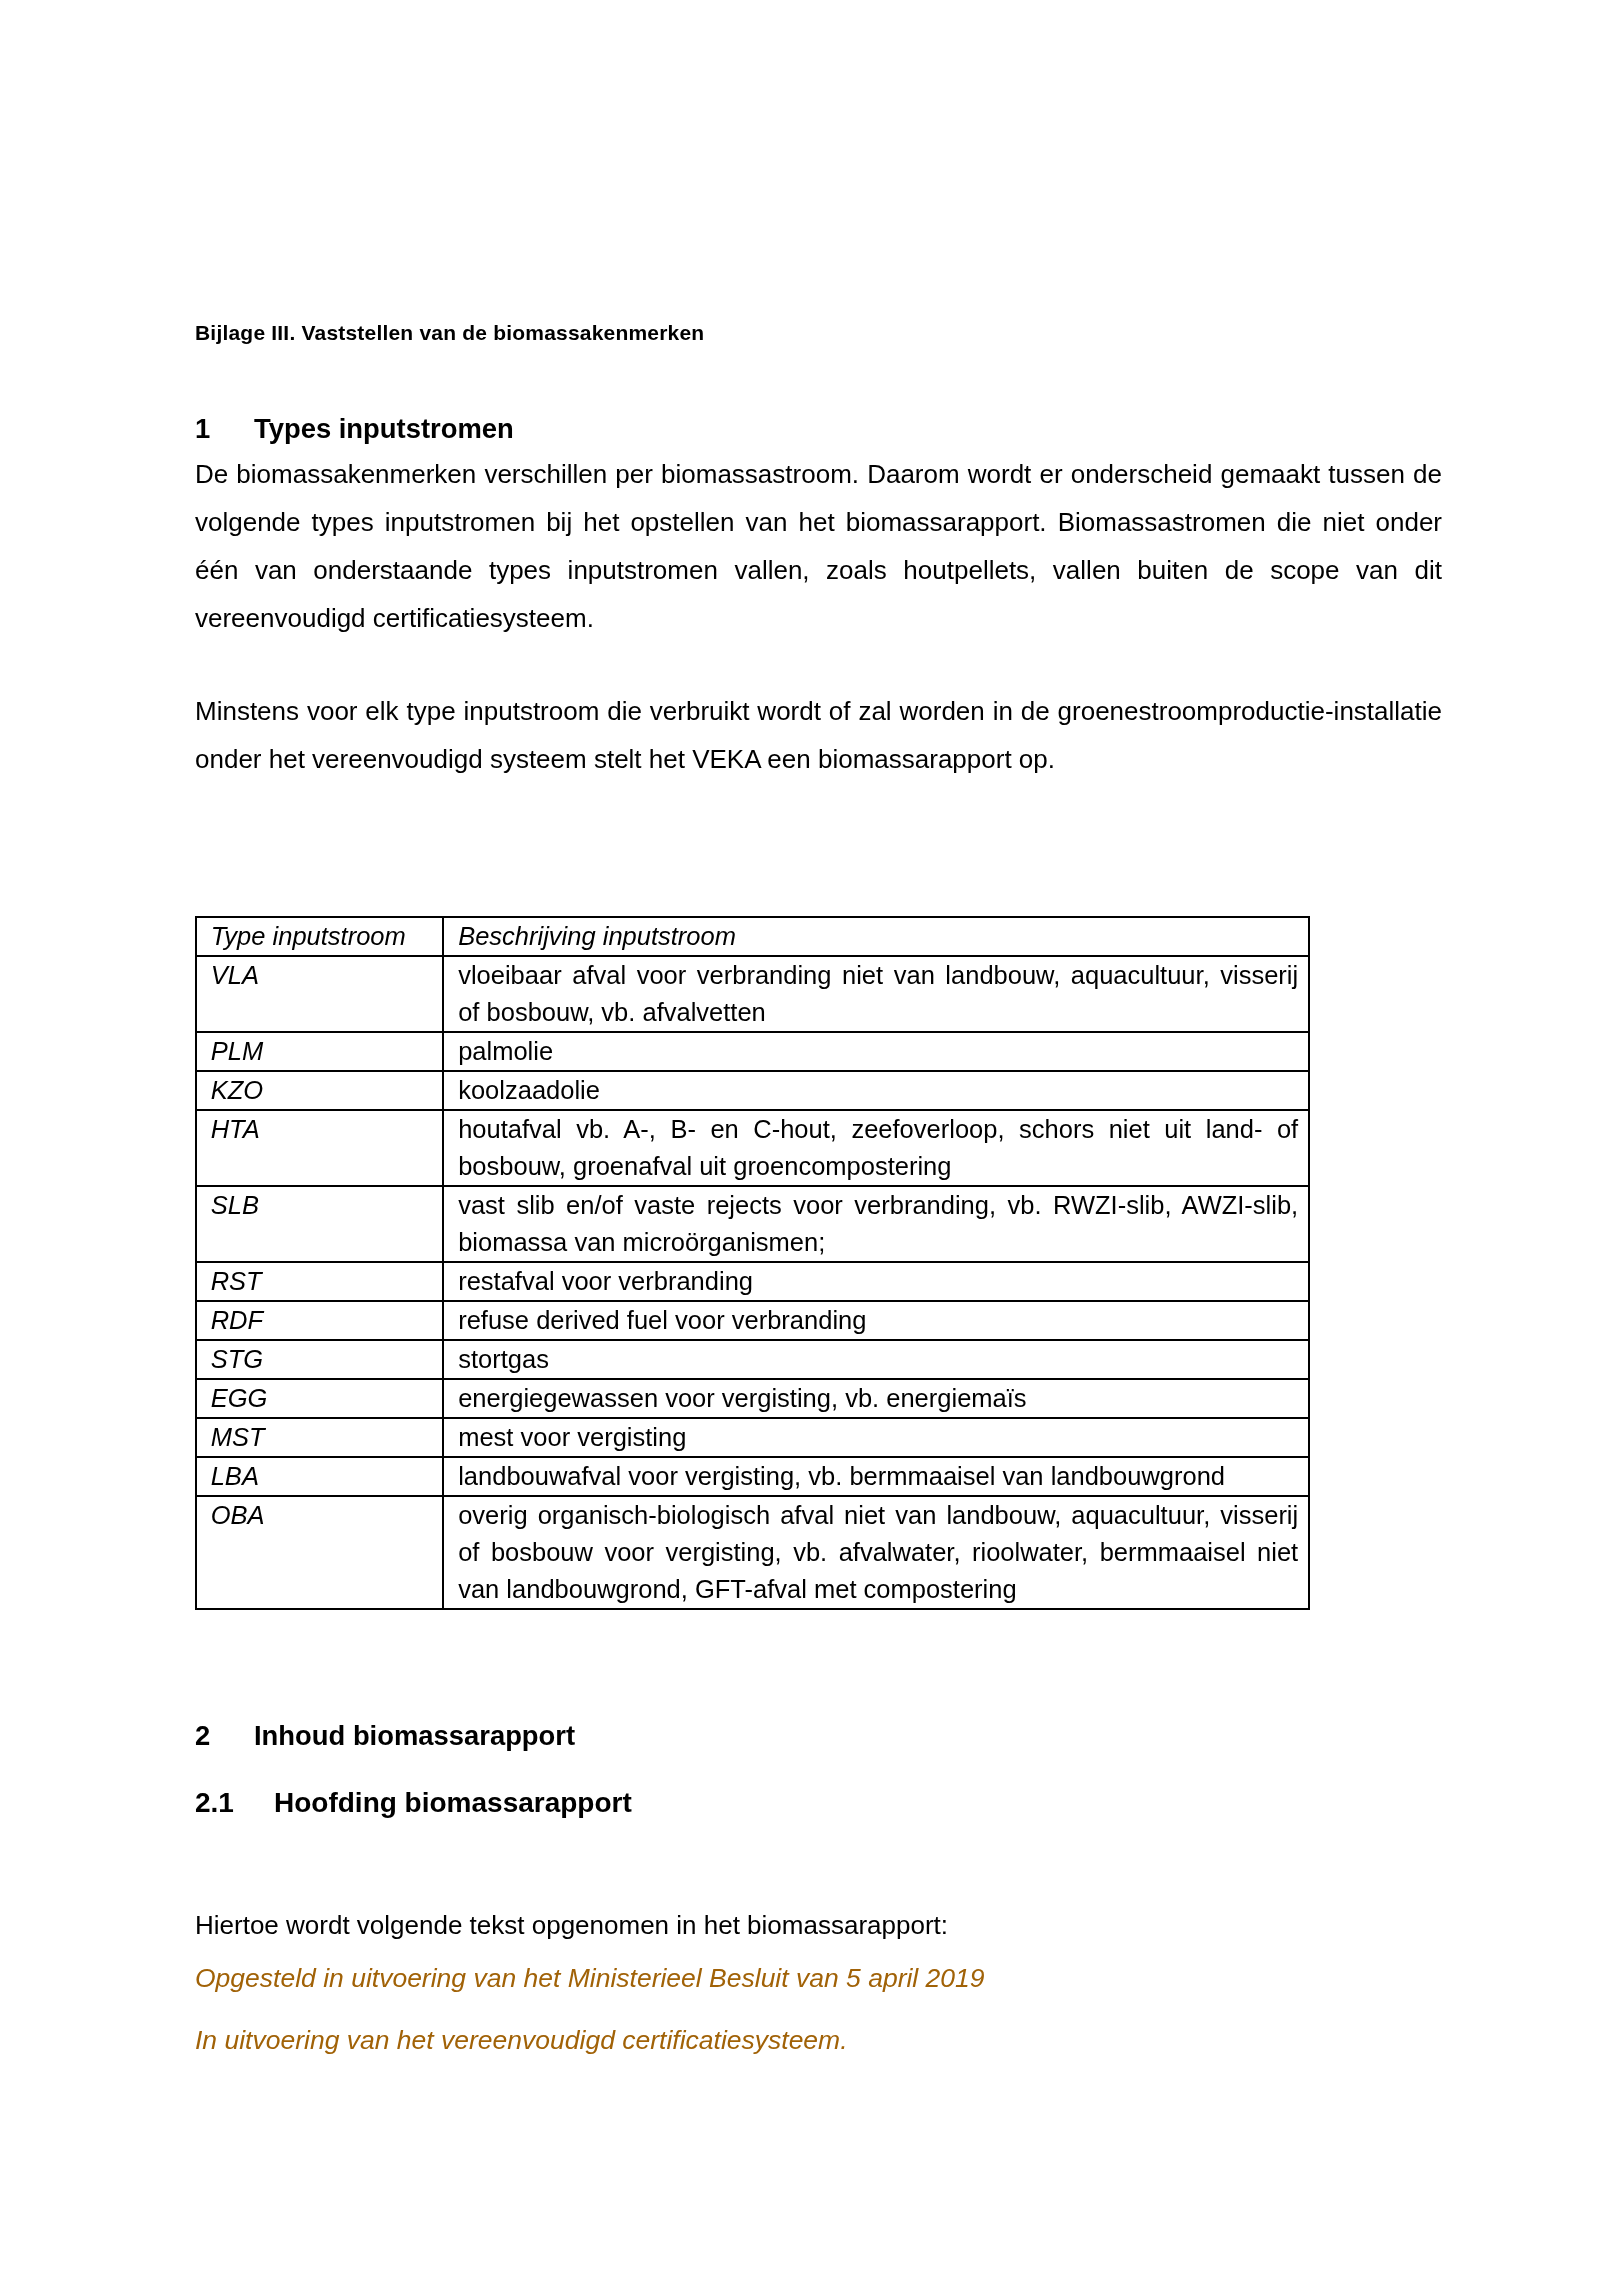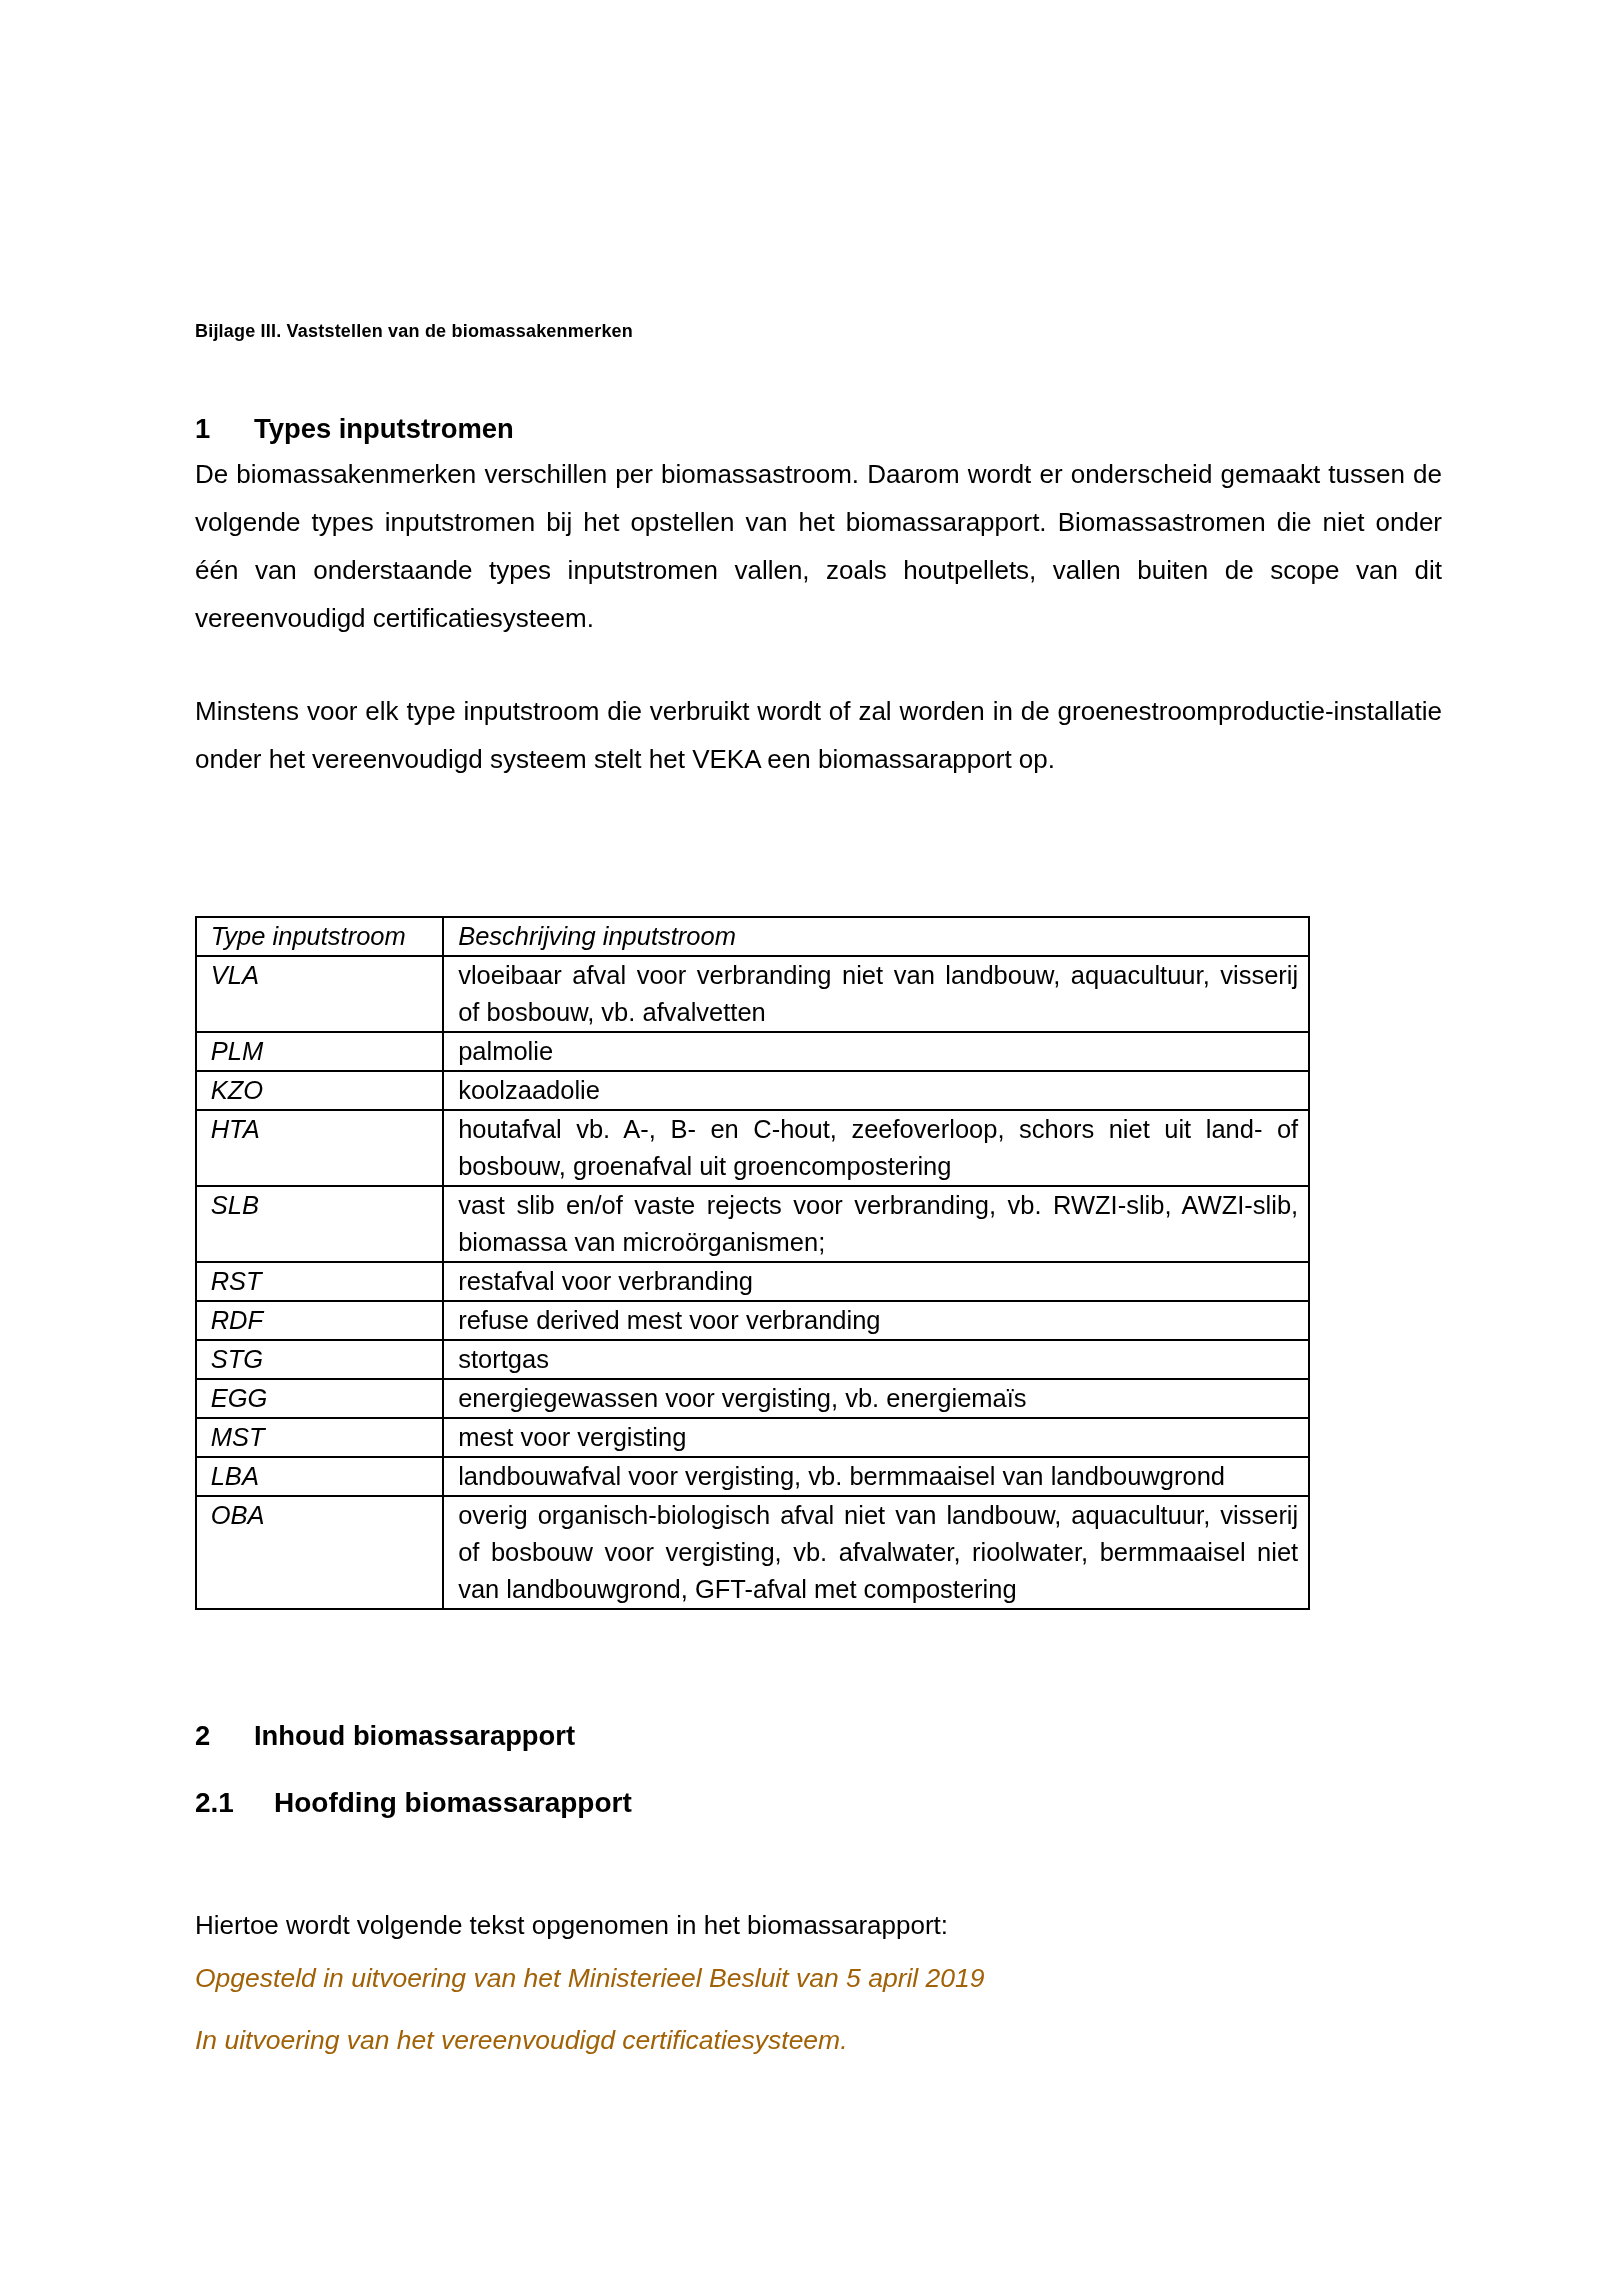--- a/index.html
+++ b/index.html
@@ -1,19 +1,19 @@
 <!DOCTYPE html>
 <html><head>
 <meta charset="utf-8">
 <style>
   html, body { margin:0; padding:0; background:#ffffff; }
   body { width:1621px; height:2293px; position:relative; overflow:hidden;
          font-family:"Liberation Sans", sans-serif; color:#000; }
   .page { position:absolute; left:195px; top:0; width:1247px; }
-  .title { position:absolute; top:321px; left:0; font-weight:bold; font-size:18px; letter-spacing:0.2px; }
+  .title { position:absolute; top:321px; left:0; font-weight:bold; font-size:21px; letter-spacing:0.2px; }
   .h1 { position:absolute; left:0; font-weight:bold; font-size:27.4px; }
   .h1 .num { display:inline-block; width:59px; }
   .h2 { position:absolute; left:0; font-weight:bold; font-size:28px; }
   .h2 .num { display:inline-block; width:79px; }
   .para { position:absolute; left:0; width:1247px; font-size:26px; line-height:48px; text-align:justify; }
   .para.last-left { text-align-last:left; }
   table.types { position:absolute; left:0; top:916px; width:1115px; border-collapse:collapse; font-size:25.5px; }
   table.types td { border:2px solid #000; vertical-align:top; padding:0 9.8px 0 13.7px; line-height:37px; }
   table.types td.code { width:222px; font-style:italic; }
   table.types td.desc { text-align:justify; text-align-last:left; }
@@ -60,21 +60,21 @@
       <tr>
         <td class="code">SLB</td>
         <td class="desc">vast slib en/of vaste rejects voor verbranding, vb. RWZI-slib, AWZI-slib, biomassa van microörganismen;</td>
       </tr>
       <tr>
         <td class="code">RST</td>
         <td class="desc">restafval voor verbranding</td>
       </tr>
       <tr>
         <td class="code">RDF</td>
-        <td class="desc">refuse derived mest voor verbranding</td>
+        <td class="desc">refuse derived fuel voor verbranding</td>
       </tr>
       <tr>
         <td class="code">STG</td>
         <td class="desc">stortgas</td>
       </tr>
       <tr>
         <td class="code">EGG</td>
         <td class="desc">energiegewassen voor vergisting, vb. energiemaïs</td>
       </tr>
       <tr>

